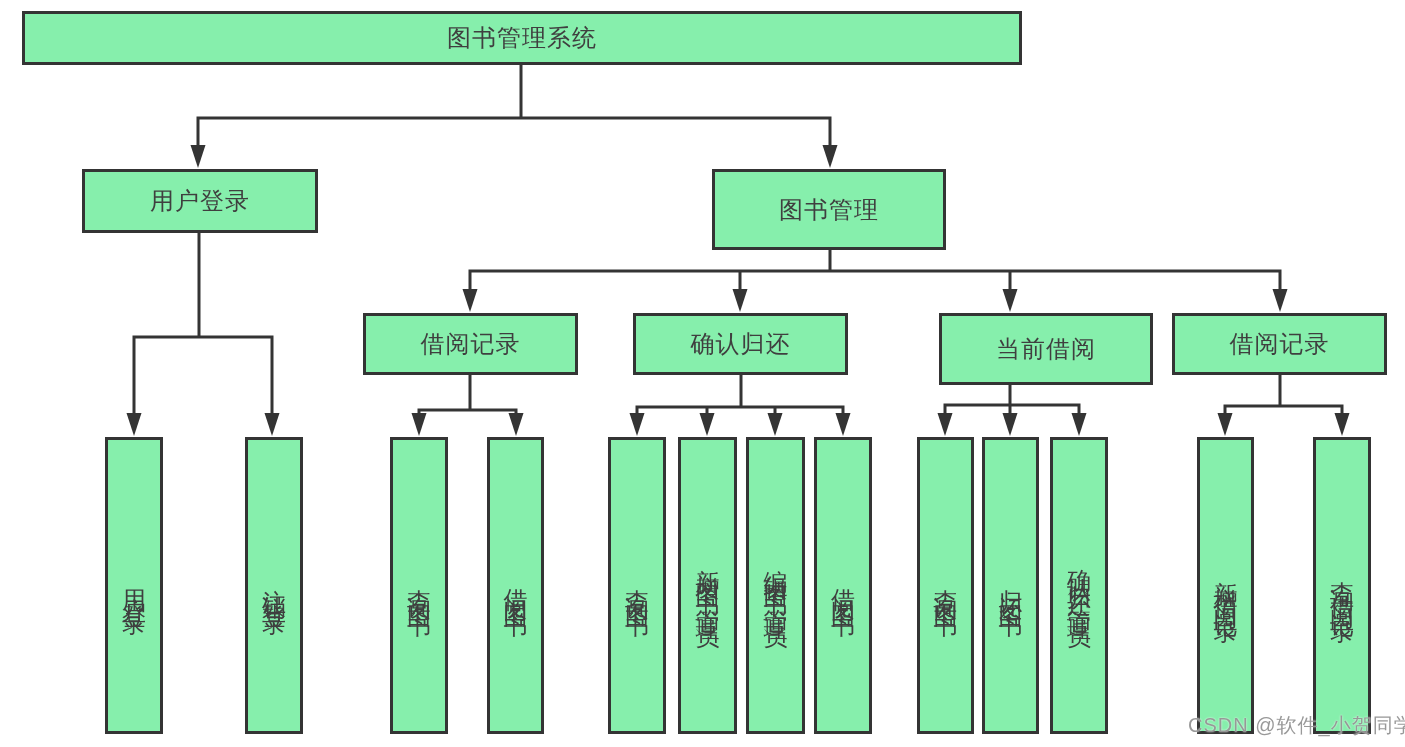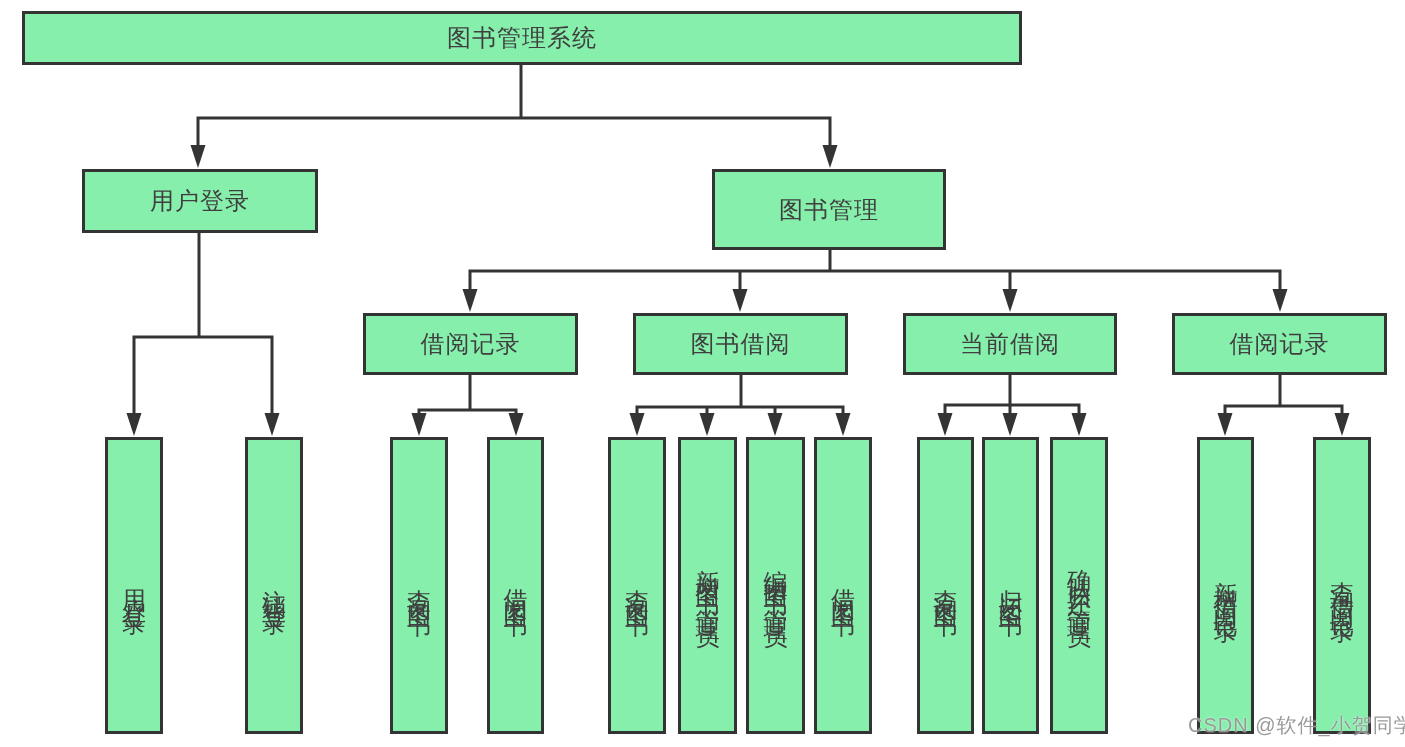--- a/index.html
+++ b/index.html
@@ -85,22 +85,22 @@
       <polygon points="1334.5,413 1349.5,413 1342,436"></polygon>
     </g>
   </svg>
 
   <div class="box h" style="left:22px;top:11px;width:1000px;height:54px">图书管理系统</div>
 
   <div class="box h" style="left:82px;top:169px;width:236px;height:64px">用户登录</div>
   <div class="box h" style="left:712px;top:169px;width:234px;height:81px">图书管理</div>
 
   <div class="box h" style="left:363px;top:313px;width:215px;height:62px">借阅记录</div>
-  <div class="box h" style="left:633px;top:313px;width:215px;height:62px">图书借阅</div>
-  <div class="box h" style="left:903px;top:313px;width:214px;height:62px">当前借阅</div>
+  <div class="box h" style="left:633px;top:313px;width:215px;height:62px">确认归还</div>
+  <div class="box h" style="left:939px;top:313px;width:214px;height:72px">当前借阅</div>
   <div class="box h" style="left:1172px;top:313px;width:215px;height:62px">借阅记录</div>
 
   <div class="box v" style="left:105px;top:437px;width:58px;height:297px">用户登录</div>
   <div class="box v" style="left:245px;top:437px;width:58px;height:297px">注销登录</div>
 
   <div class="box v" style="left:390px;top:437px;width:58px;height:297px">查询图书</div>
   <div class="box v" style="left:487px;top:437px;width:57px;height:297px">借阅图书</div>
 
   <div class="box v" style="left:608px;top:437px;width:58px;height:297px">查询图书</div>
   <div class="box v" style="left:678px;top:437px;width:59px;height:297px">新增图书（管理员）</div>

